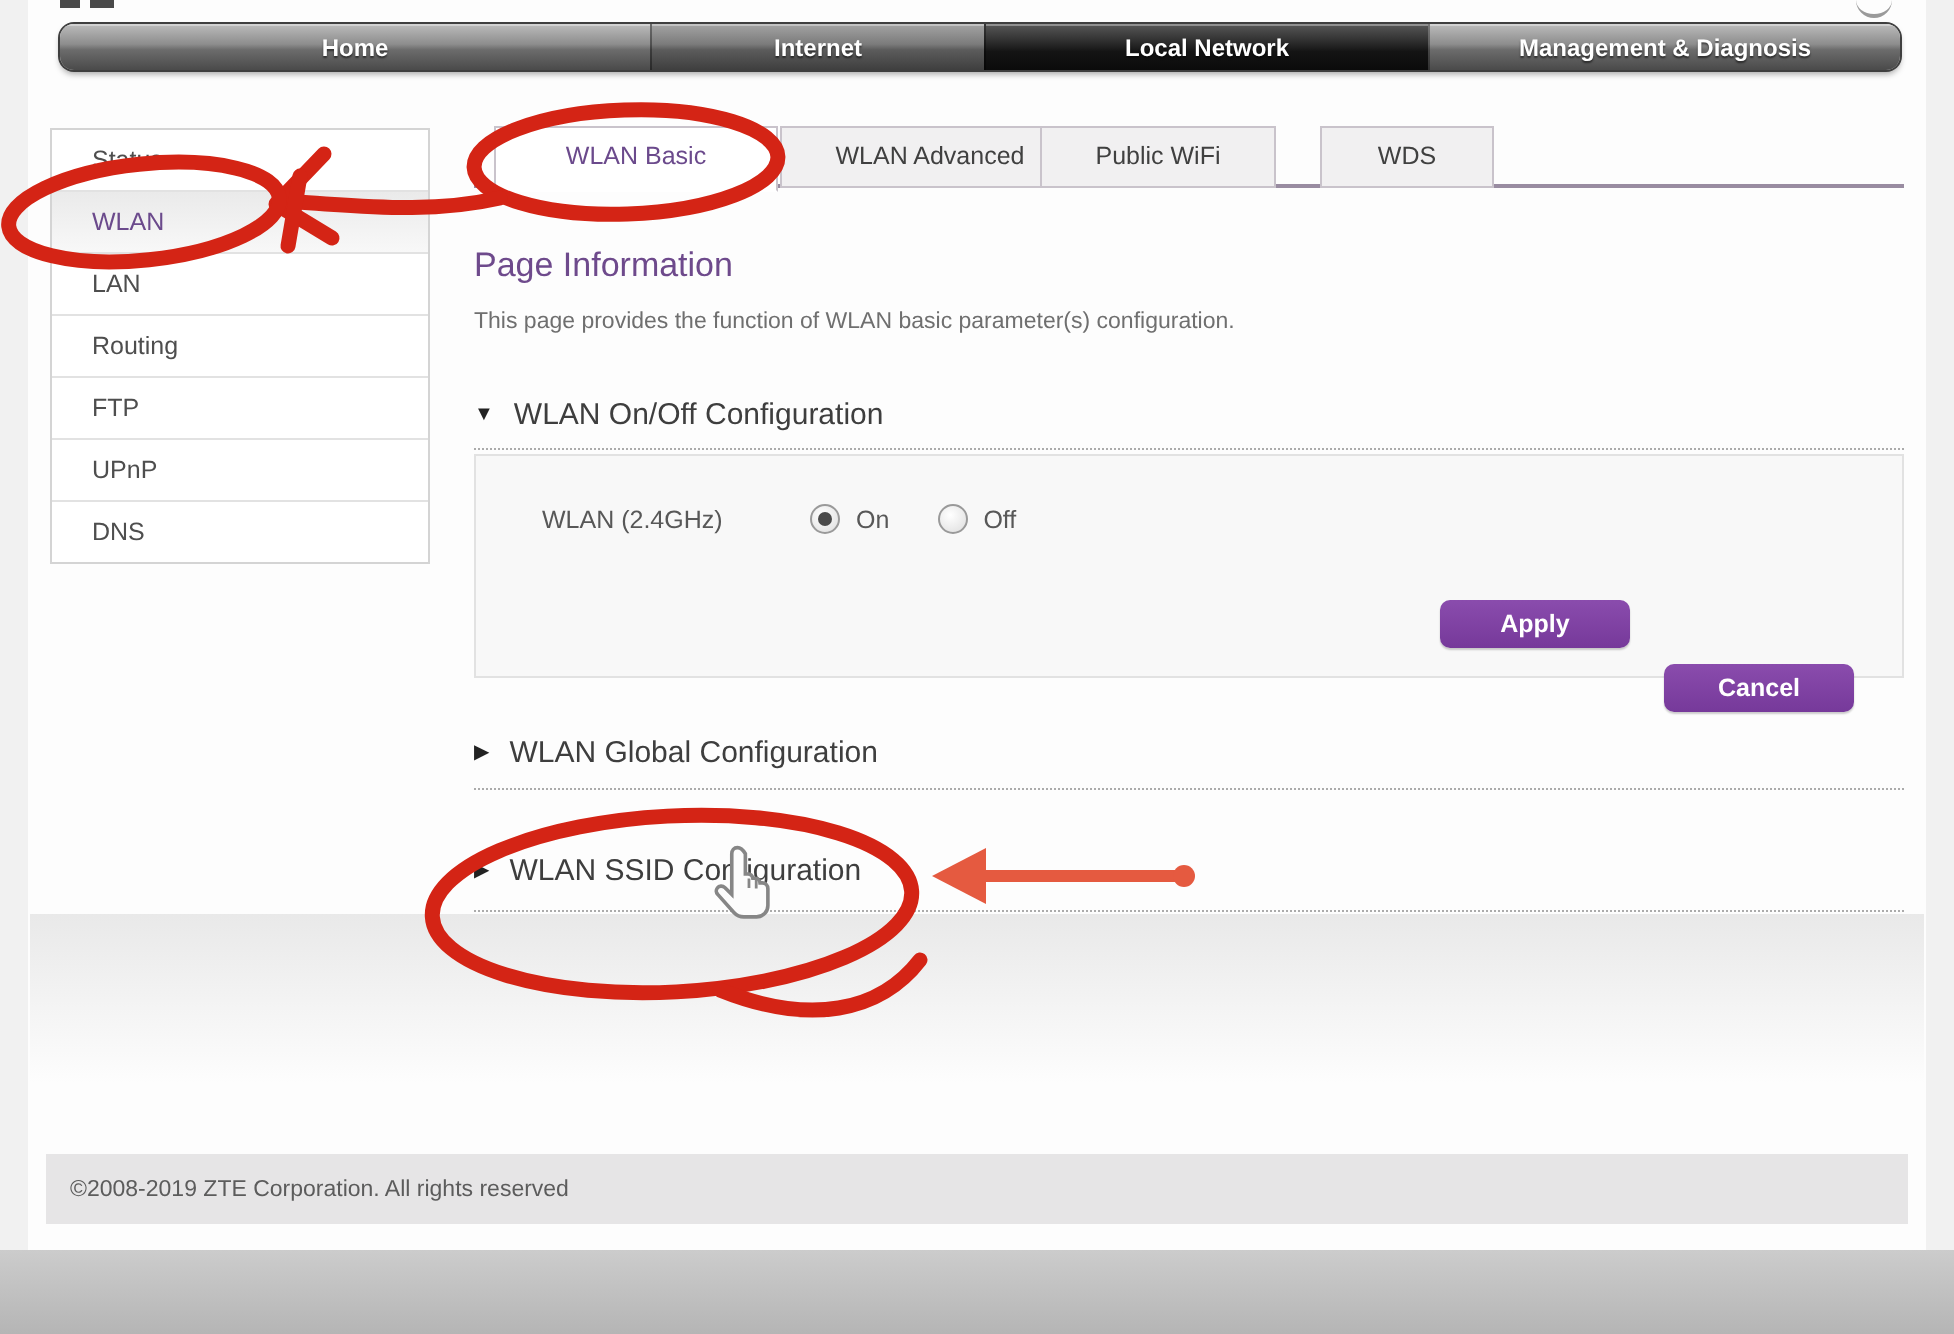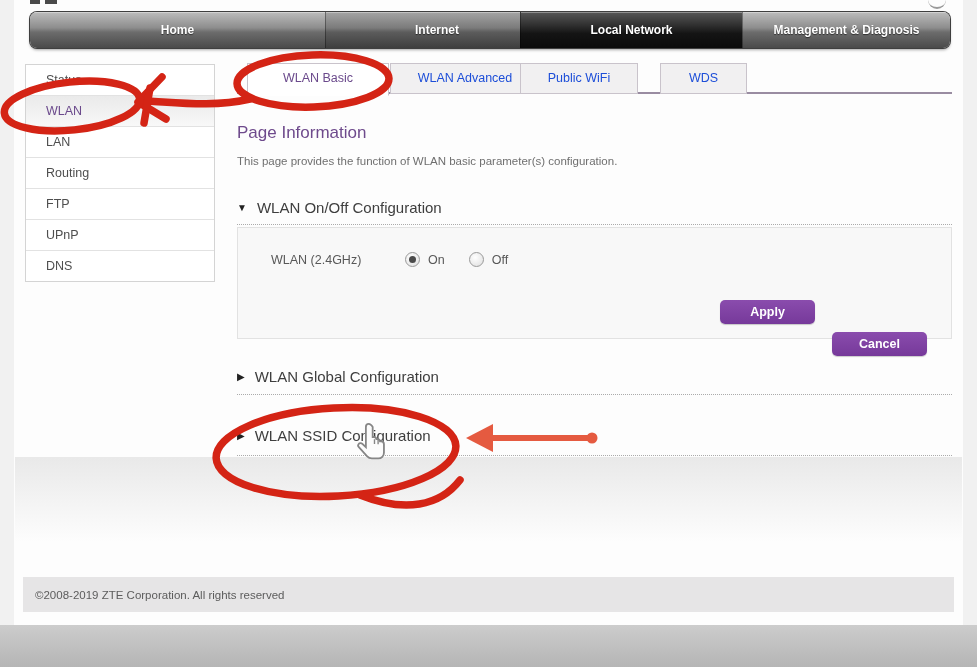--- a/index.html
+++ b/index.html
@@ -7,42 +7,42 @@
   .stage{position:relative;width:977px;height:667px;overflow:hidden;background:#f1f1f1;}
   .side-strip{position:absolute;top:0;width:14px;height:625px;background:#f1f1f1;}
   .card{position:absolute;left:14px;top:0;width:949px;height:625px;background:#fdfdfd;}
   .bottom-band{position:absolute;left:0;top:625px;width:977px;height:42px;
     background:linear-gradient(180deg,#cccccc,#b5b5b5);}
   .logo-remnant{position:absolute;top:0;height:4px;background:#4a4a4a;}
   .tr-remnant{position:absolute;left:928px;top:0;width:18px;height:7px;
     border-bottom:2px solid #9a9a9a;border-radius:0 0 9px 9px;}
 
   
-  .topbar{position:absolute;left:30px;top:12px;width:920px;height:36px;display:flex;
+  .topbar{position:absolute;left:30px;top:12px;width:920px;height:23px;display:flex;
     border-radius:7px;overflow:hidden;box-shadow:0 0 0 1px #3f3f3f,0 2px 3px rgba(0,0,0,.35);}
   .nav-seg{height:100%;display:flex;align-items:center;justify-content:center;
     color:#fff;font-size:12px;font-weight:bold;cursor:pointer;
     text-shadow:0 1px 1px rgba(0,0,0,.55);
     background:linear-gradient(180deg,#bcbcbc 0%,#8d8d8d 44%,#6c6c6c 56%,#4a4a4a 100%);
     box-shadow:inset 0 1px 0 rgba(255,255,255,.35);}
   .nav-seg + .nav-seg{border-left:1px solid rgba(0,0,0,.35);}
-  .nav-seg.shaded{background:linear-gradient(180deg,#a4a4a4 0%,#7b7b7b 44%,#5c5c5c 56%,#3e3e3e 100%);padding-left:28px;}
+  .nav-seg.shaded{background:linear-gradient(180deg,#a4a4a4 0%,#7b7b7b 44%,#5c5c5c 56%,#3e3e3e 100%);}
   .nav-seg.active{background:linear-gradient(180deg,#585858 0%,#2c2c2c 40%,#141414 60%,#0b0b0b 100%);}
 
   
   .sidebar{position:absolute;left:25px;top:64px;width:188px;background:#fff;
     border:1px solid #d4d4d4;}
   .side-item{height:30px;line-height:30px;padding-left:20px;font-size:12.5px;color:#4e4e4e;
     border-bottom:1px solid #e2e2e2;cursor:pointer;}
   .side-item:last-child{border-bottom:none;}
   .side-item.selected{color:#6b4a8c;background:linear-gradient(180deg,#eaeaea,#f8f8f8);}
 
   
   .tab{position:absolute;top:63px;height:29px;line-height:29px;text-align:center;
-    font-size:12.5px;color:#1d4ed8;background:#f1f0f1;border:1px solid #c9c3cb;
+    font-size:12.5px;color:#404040;background:#f1f0f1;border:1px solid #c9c3cb;
     cursor:pointer;z-index:2;}
   .tab.active{background:#ffffff;color:#6b4a8c;height:31px;border-bottom:1px solid #ffffff;z-index:3;}
   .tab-underline{position:absolute;left:237px;top:92px;width:715px;height:2px;background:#998ca1;z-index:1;}
 
   .page-title{position:absolute;left:237px;top:123px;font-size:17px;color:#6e4a8c;}
   .page-desc{position:absolute;left:237px;top:155px;font-size:11.5px;color:#6f6f6f;}
 
   .section-head{position:absolute;left:237px;font-size:15px;color:#3e3e3e;cursor:pointer;
     display:flex;align-items:center;gap:10px;}
   .tri{font-size:10px;color:#222;}

